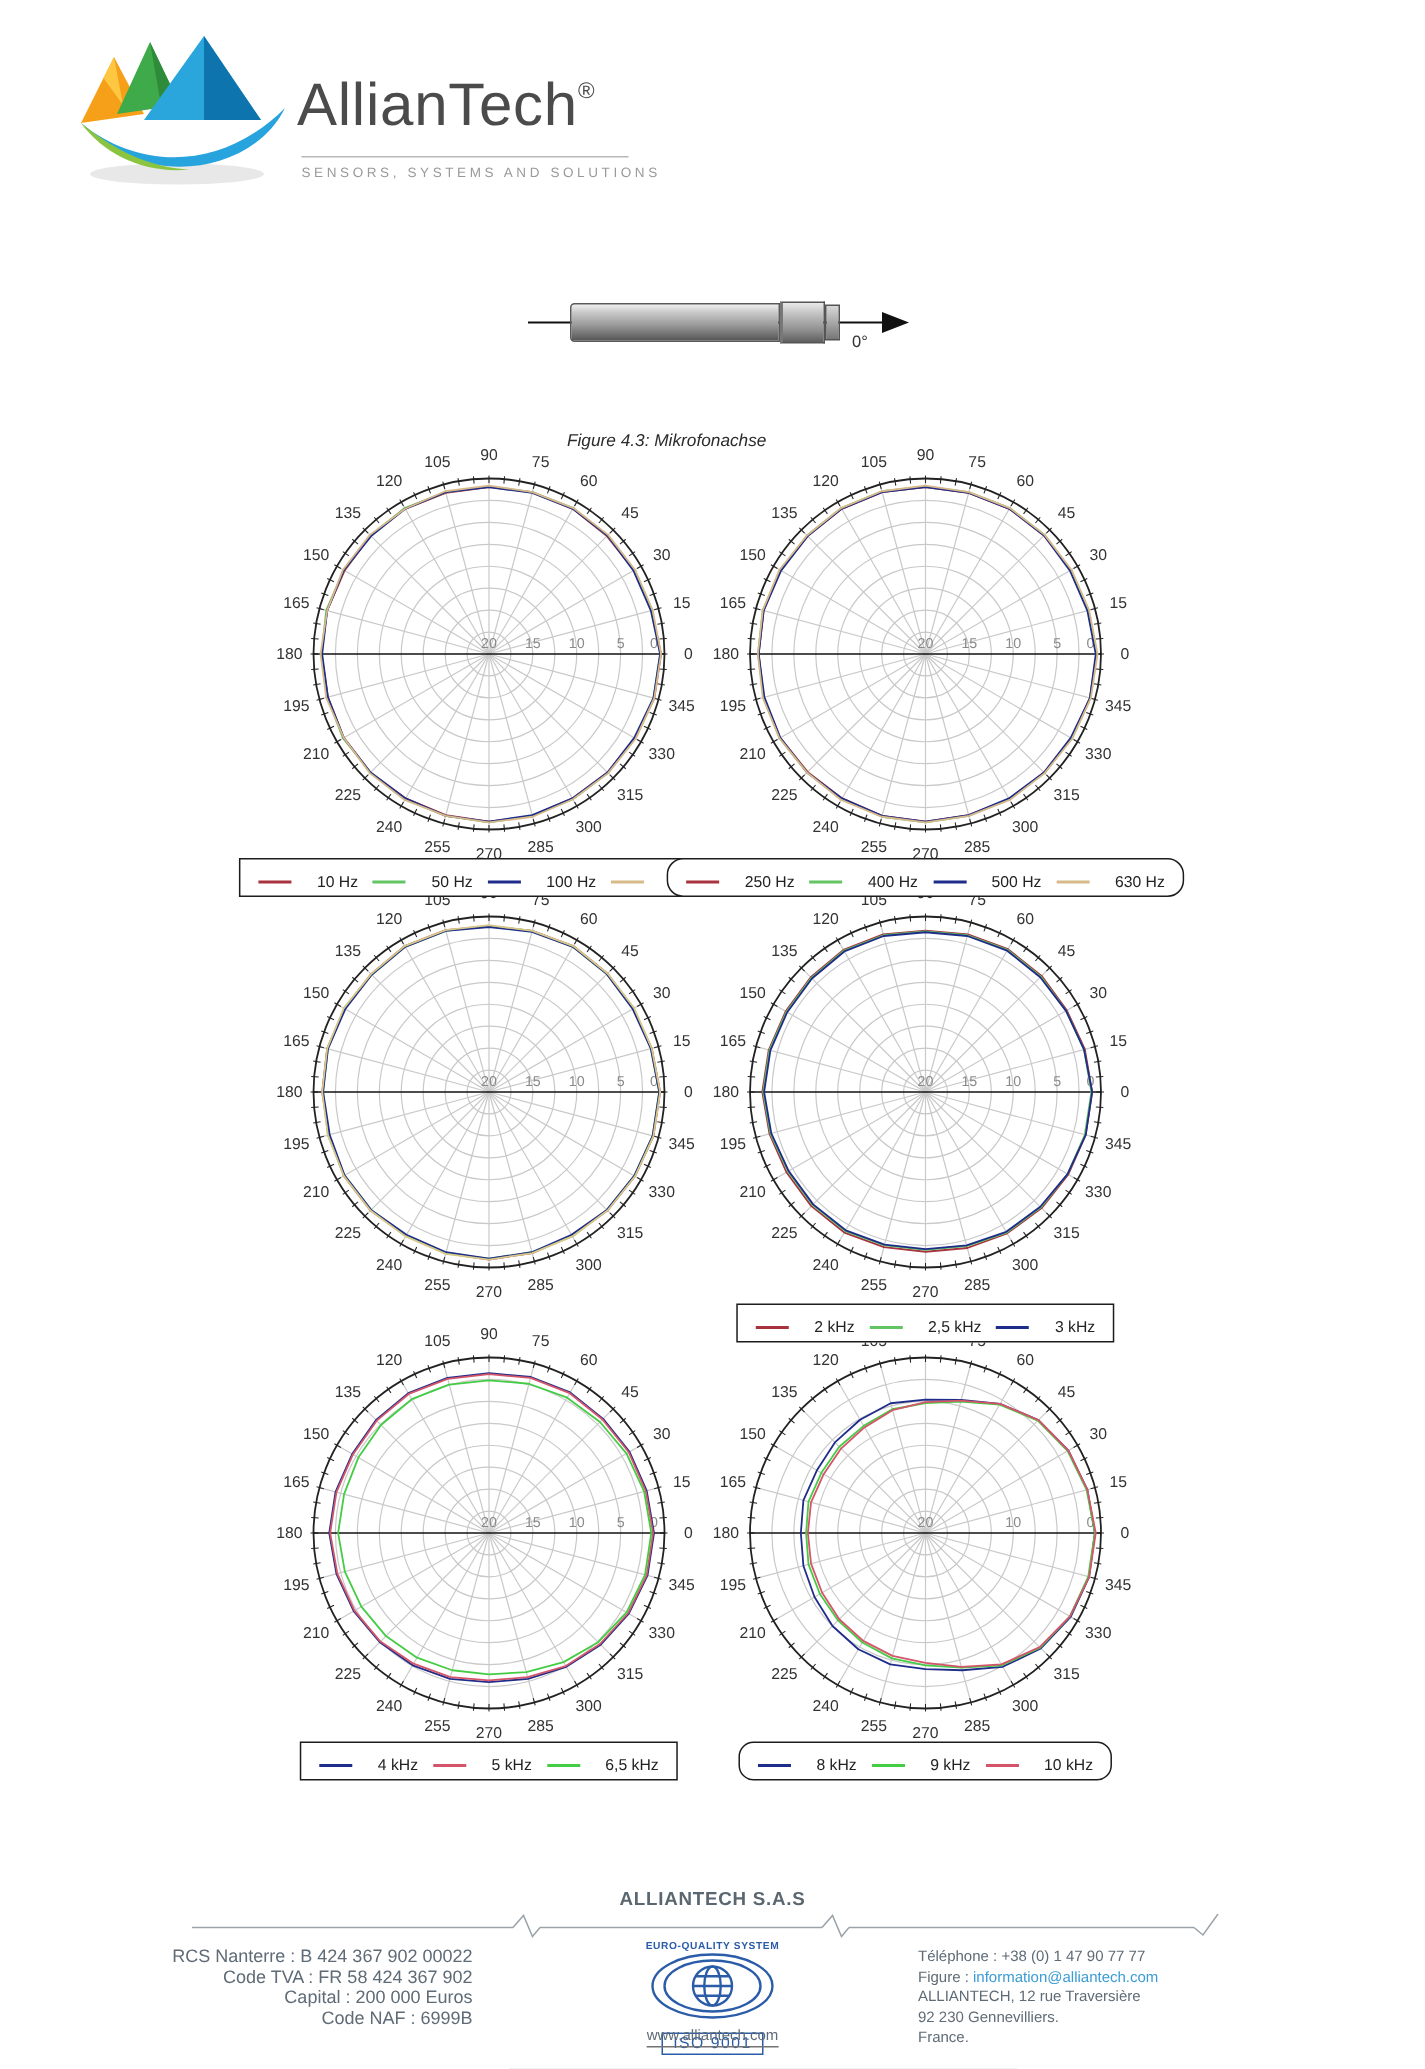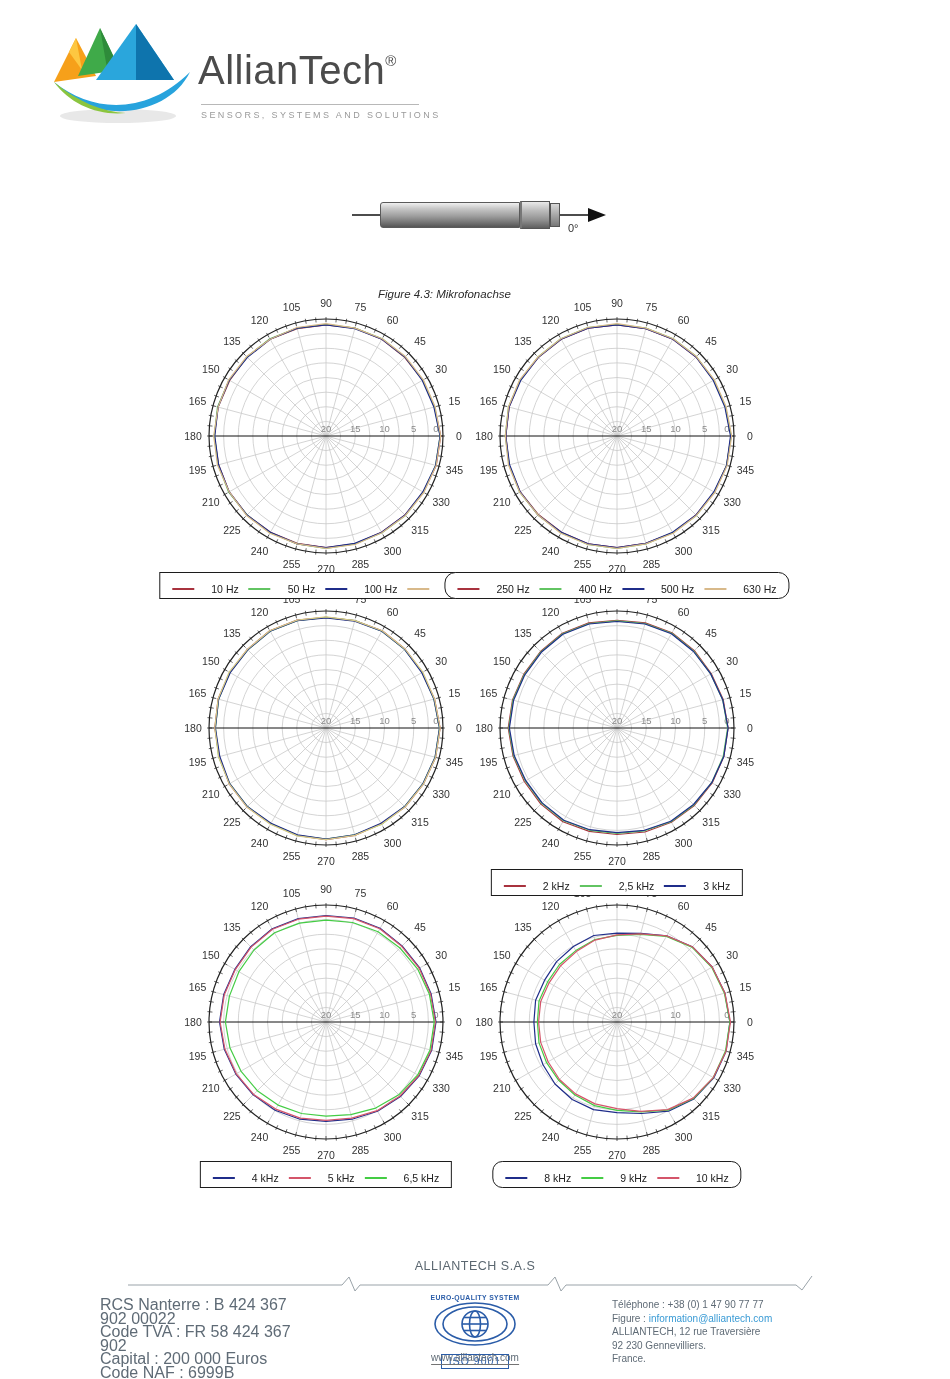--- a/index.html
+++ b/index.html
@@ -39,24 +39,24 @@
             padding:3px 7px; white-space:nowrap; }
   .lg0 { left:326px; top:572px; } .lg1 { left:617px; top:572px;border-radius:11px; }
   .lg2 { left:326px; top:869px; } .lg3 { left:617px; top:869px; }
   .lg4 { left:326px; top:1161px; } .lg5 { left:617px; top:1161px;border-radius:10px; }
   .legend-entry { display:inline-flex; align-items:center; margin:0 5px; }
   .legend-line { display:inline-block; width:22px; height:2px; margin-right:5px; }
   .legend-label { font-size:10.5px; color:#222;margin-left:12px; }
 
   
   .footer-company { position:absolute; left:475px; top:1259px; transform:translateX(-50%);
-                    font-size:12.5px; font-weight:normal; color:#5b6770; letter-spacing:0.5px; }
+                    font-size:12.5px; font-weight:bold; color:#5b6770; letter-spacing:0.5px; }
   .footer-rule { position:absolute; left:128px; top:1276px; }
-  .footer-left { position:absolute; left:100px; top:1298px; width:215px; text-align:left;
-                 font-size:16px; line-height:13.5px; color:#5f6b76; }
+  .footer-left { position:absolute; left:100px; top:1298px; width:215px; text-align:right;
+                 font-size:12px; line-height:13.5px; color:#5f6b76; }
   .footer-right { position:absolute; left:612px; top:1298px; font-size:10px; line-height:13.5px; color:#5f6b76; }
   .email-link { color:#3a9bd5; }
   .quality { position:absolute; left:475px; top:1294px; transform:translateX(-50%); text-align:center; width:140px; }
   .quality-header { font-size:6.8px; font-weight:bold; color:#2a5ca8; letter-spacing:0.4px; }
   .iso-badge { display:inline-block; margin-top:1px; border:1px solid #2a5ca8; padding:0 7px 1px 7px;
                font-size:10.5px; color:#2a5ca8; letter-spacing:1px; }
   .website { position:absolute; left:475px; top:1352px; transform:translateX(-50%); font-size:10px;
              color:#5f6b76; border-bottom:1px solid #737373; padding-bottom:1px; }
 </style>
 </head>

